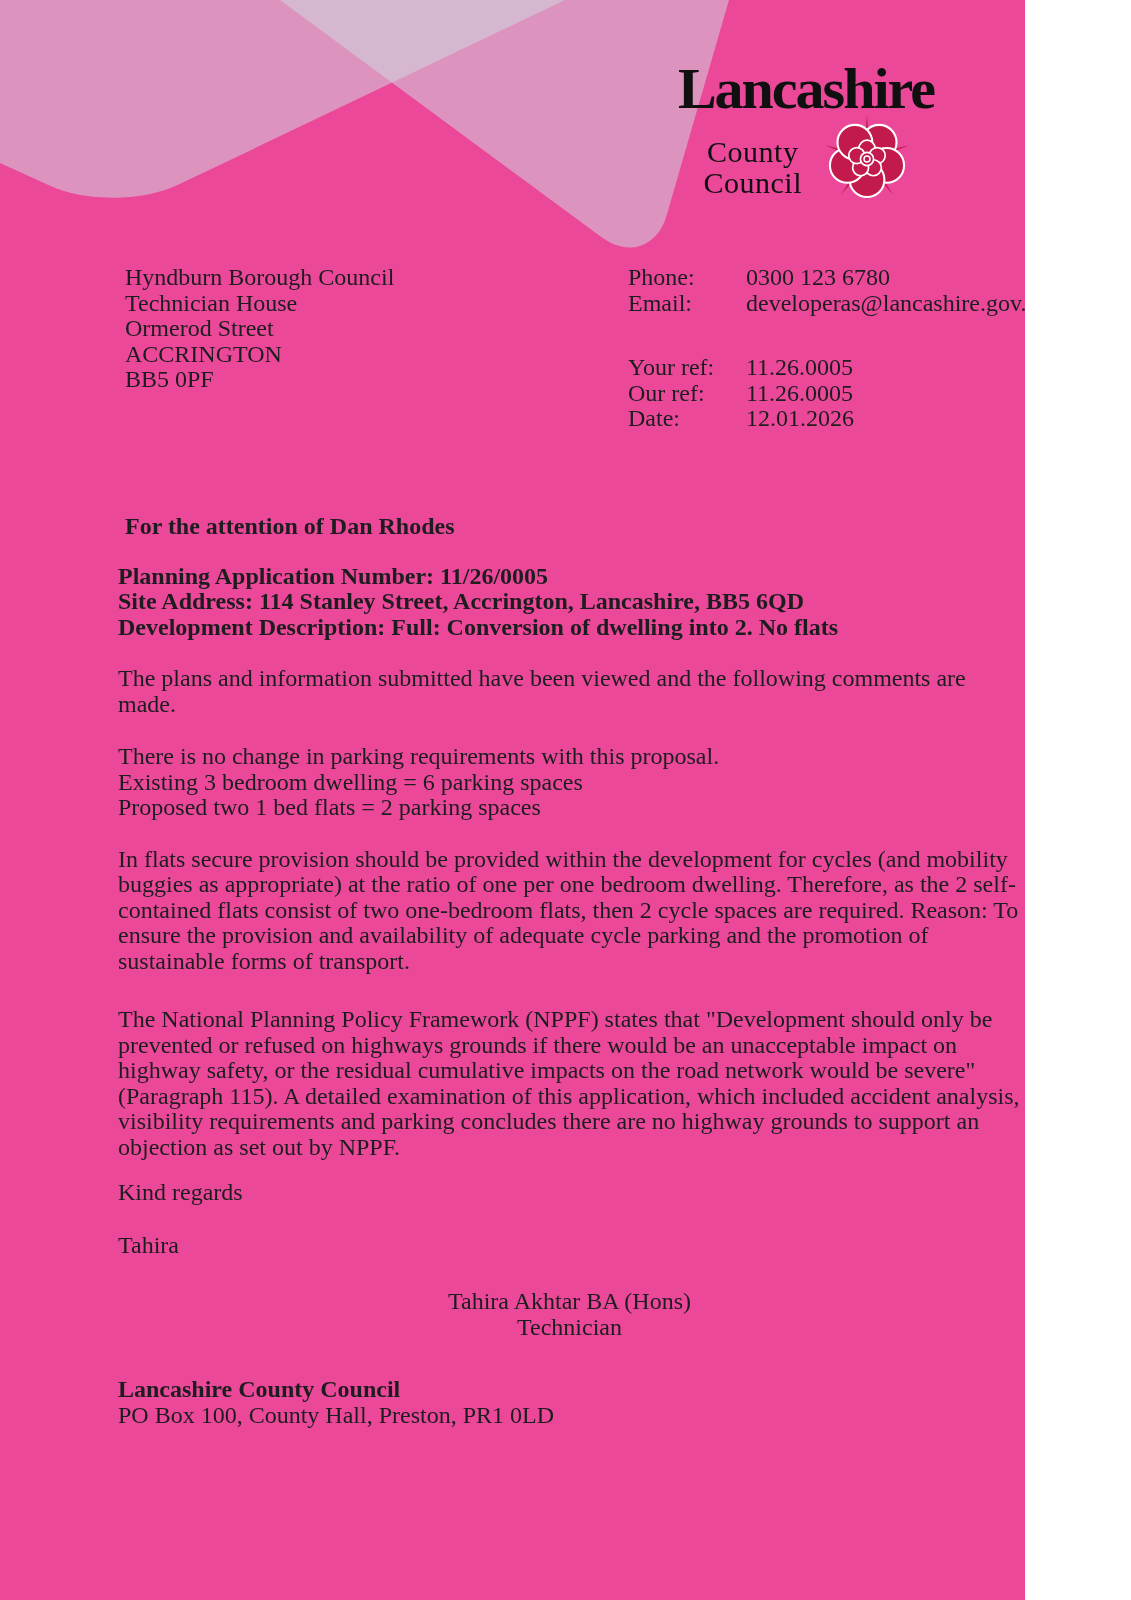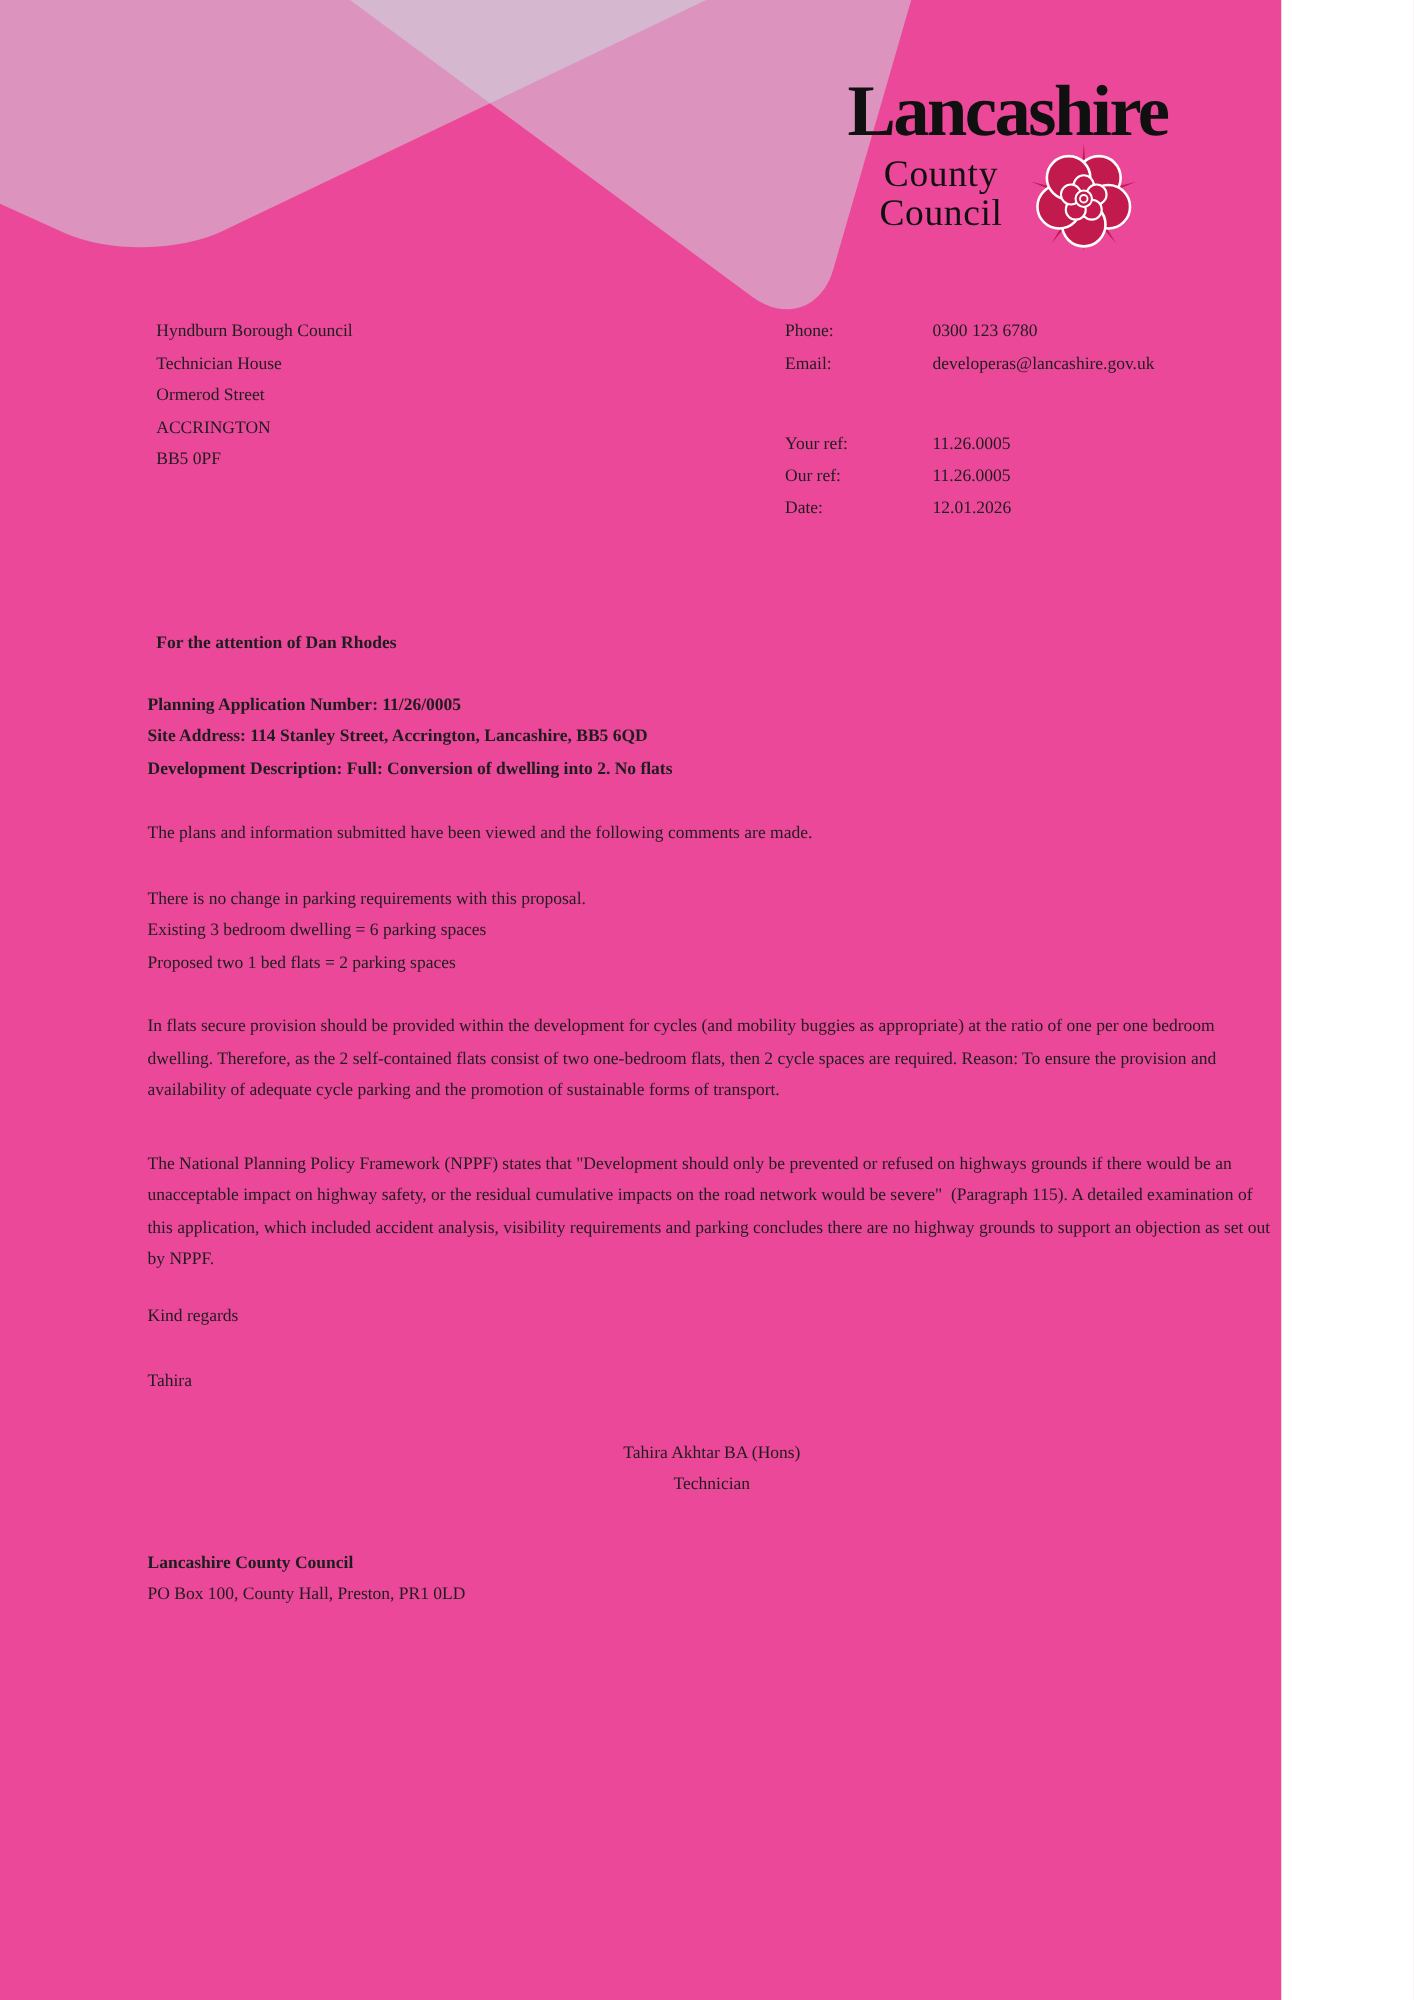--- a/index.html
+++ b/index.html
@@ -16,24 +16,24 @@
   }
   .deco-b {
     left:650px; top:-367px; width:560px; height:640px; border-radius:60px;
     transform-origin:0 100%;
     transform:matrix(0.278,-0.961,0.805,0.594,0,0);
   }
   
   .logo { position:absolute; top:60px; right:91px; text-align:right; z-index:2; }
   .logo-name { font-size:58px; font-weight:700; letter-spacing:-2px; line-height:1; color:#101010; }
   .logo-row { display:flex; justify-content:flex-end; align-items:flex-start; margin-top:4px; }
-  .logo-sub { font-size:30px; line-height:31px; letter-spacing:.5px; text-align:center; color:#101010; margin-top:2px; }
+  .logo-sub { font-size:30px; line-height:31px; letter-spacing:.5px; text-align:center; color:#101010; margin-top:14px; }
   .rose { width:98px; height:94px; margin-left:16px; margin-right:18px; margin-top:-10px; }
   
-  .content { position:absolute; left:118px; top:0; width:903px; font-size:14px; line-height:25.5px; z-index:1; }
+  .content { position:absolute; left:118px; top:12px; width:903px; font-size:24px; line-height:25.5px; z-index:1; }
   .addr-row { position:relative; margin-top:253px; height:172px; }
   .recipient { position:absolute; left:7px; top:0; }
   .contact { position:absolute; left:494px; top:0; width:420px; }
   .contact .row { display:flex; }
   .contact .lbl { width:118px; flex:0 0 118px;margin-left:16px; }
   .contact .refs { margin-top:39px; }
   .attention { margin-top:77px; margin-left:7px; font-weight:700; }
   .subject { margin-top:24px; font-weight:700; }
   .para { white-space:pre-wrap; }
   .para-1 { margin-top:26px; }

